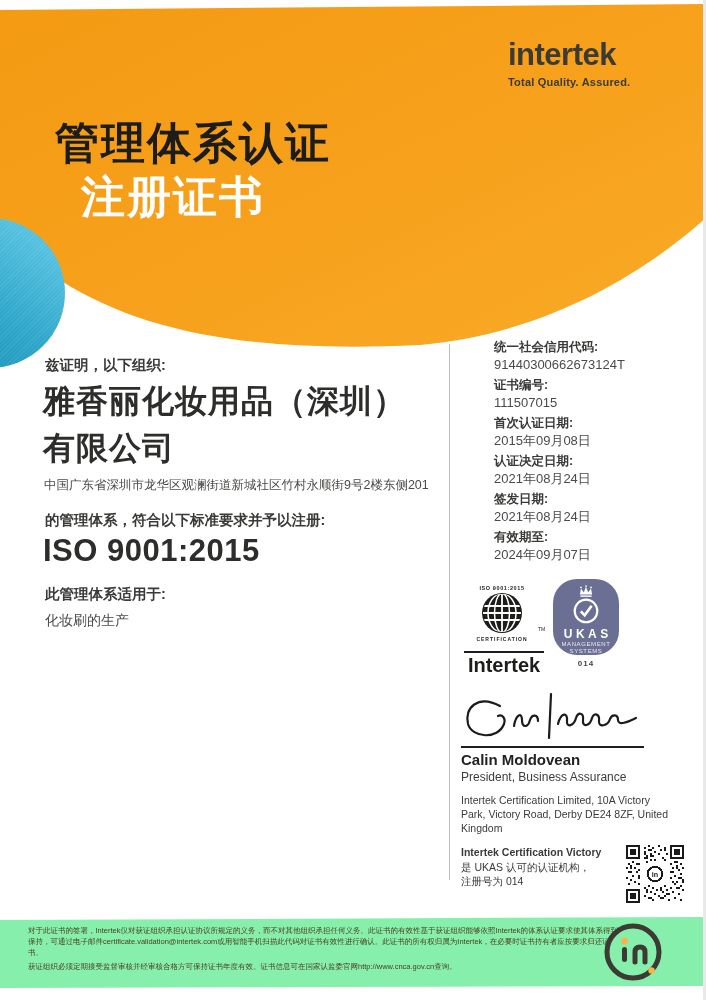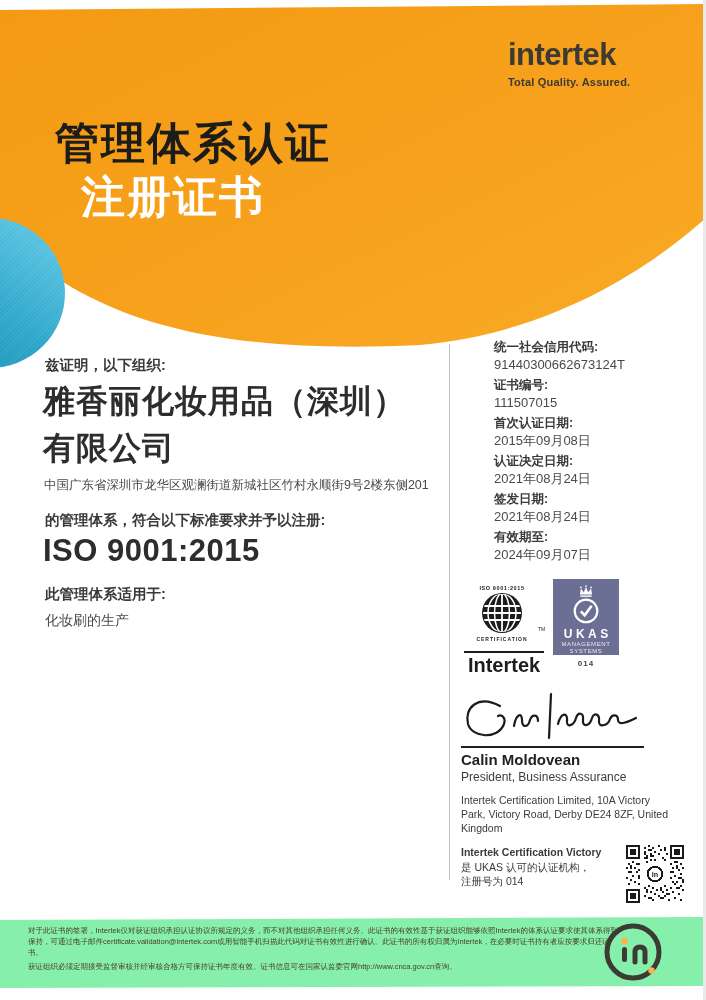--- a/index.html
+++ b/index.html
@@ -36,21 +36,21 @@
   .fields{left:494px;top:339px;width:225px;}
   .field{margin-bottom:4px;}
   .field .lab{font-size:12.5px;font-weight:bold;color:#3a3a38;line-height:17px;}
   .field .val{font-size:13px;color:#4a4a48;line-height:17px;}
 
   
   .cert-mark{left:462px;top:581px;width:84px;text-align:center;}
   .cert-mark .rule{width:80px;border-top:2px solid #1d1d1b;margin:2px auto 1px auto;}
   .cert-mark .mk-name{font-size:20px;font-weight:bold;color:#1d1d1b;}
   .ukas{left:553px;top:579px;width:66px;text-align:center;}
-  .ukas .badge{width:66px;height:76px;background:#6b6f94;display:flex;flex-direction:column;align-items:center;padding-top:6px;box-sizing:border-box;}
+  .ukas .badge{width:66px;height:76px;background:#6b6f94;display:flex;flex-direction:column;align-items:center;padding-top:6px;box-sizing:border-box;border-radius:24px;}
   .ukas .uk-name{color:#fff;font-size:12px;font-weight:bold;letter-spacing:3.5px;margin:2px 0 0 3.5px;}
   .ukas .uk-sub{color:#e7e8ef;font-size:6px;letter-spacing:0.6px;line-height:7px;}
   .ukas .uk-num{font-size:8px;font-weight:bold;color:#46443f;margin-top:4px;letter-spacing:1px;}
 
   
   .sig-img{left:458px;top:688px;}
   .sig-rule{left:461px;top:746px;width:183px;border-top:2px solid #1f1f1d;}
   .sig-name{left:461px;top:751px;font-size:15px;font-weight:bold;color:#222;}
   .sig-title{left:461px;top:770px;font-size:12px;color:#3c3c3a;}
   .issuer-addr{left:461px;top:793px;font-size:10.5px;line-height:14px;color:#3a3a38;}

